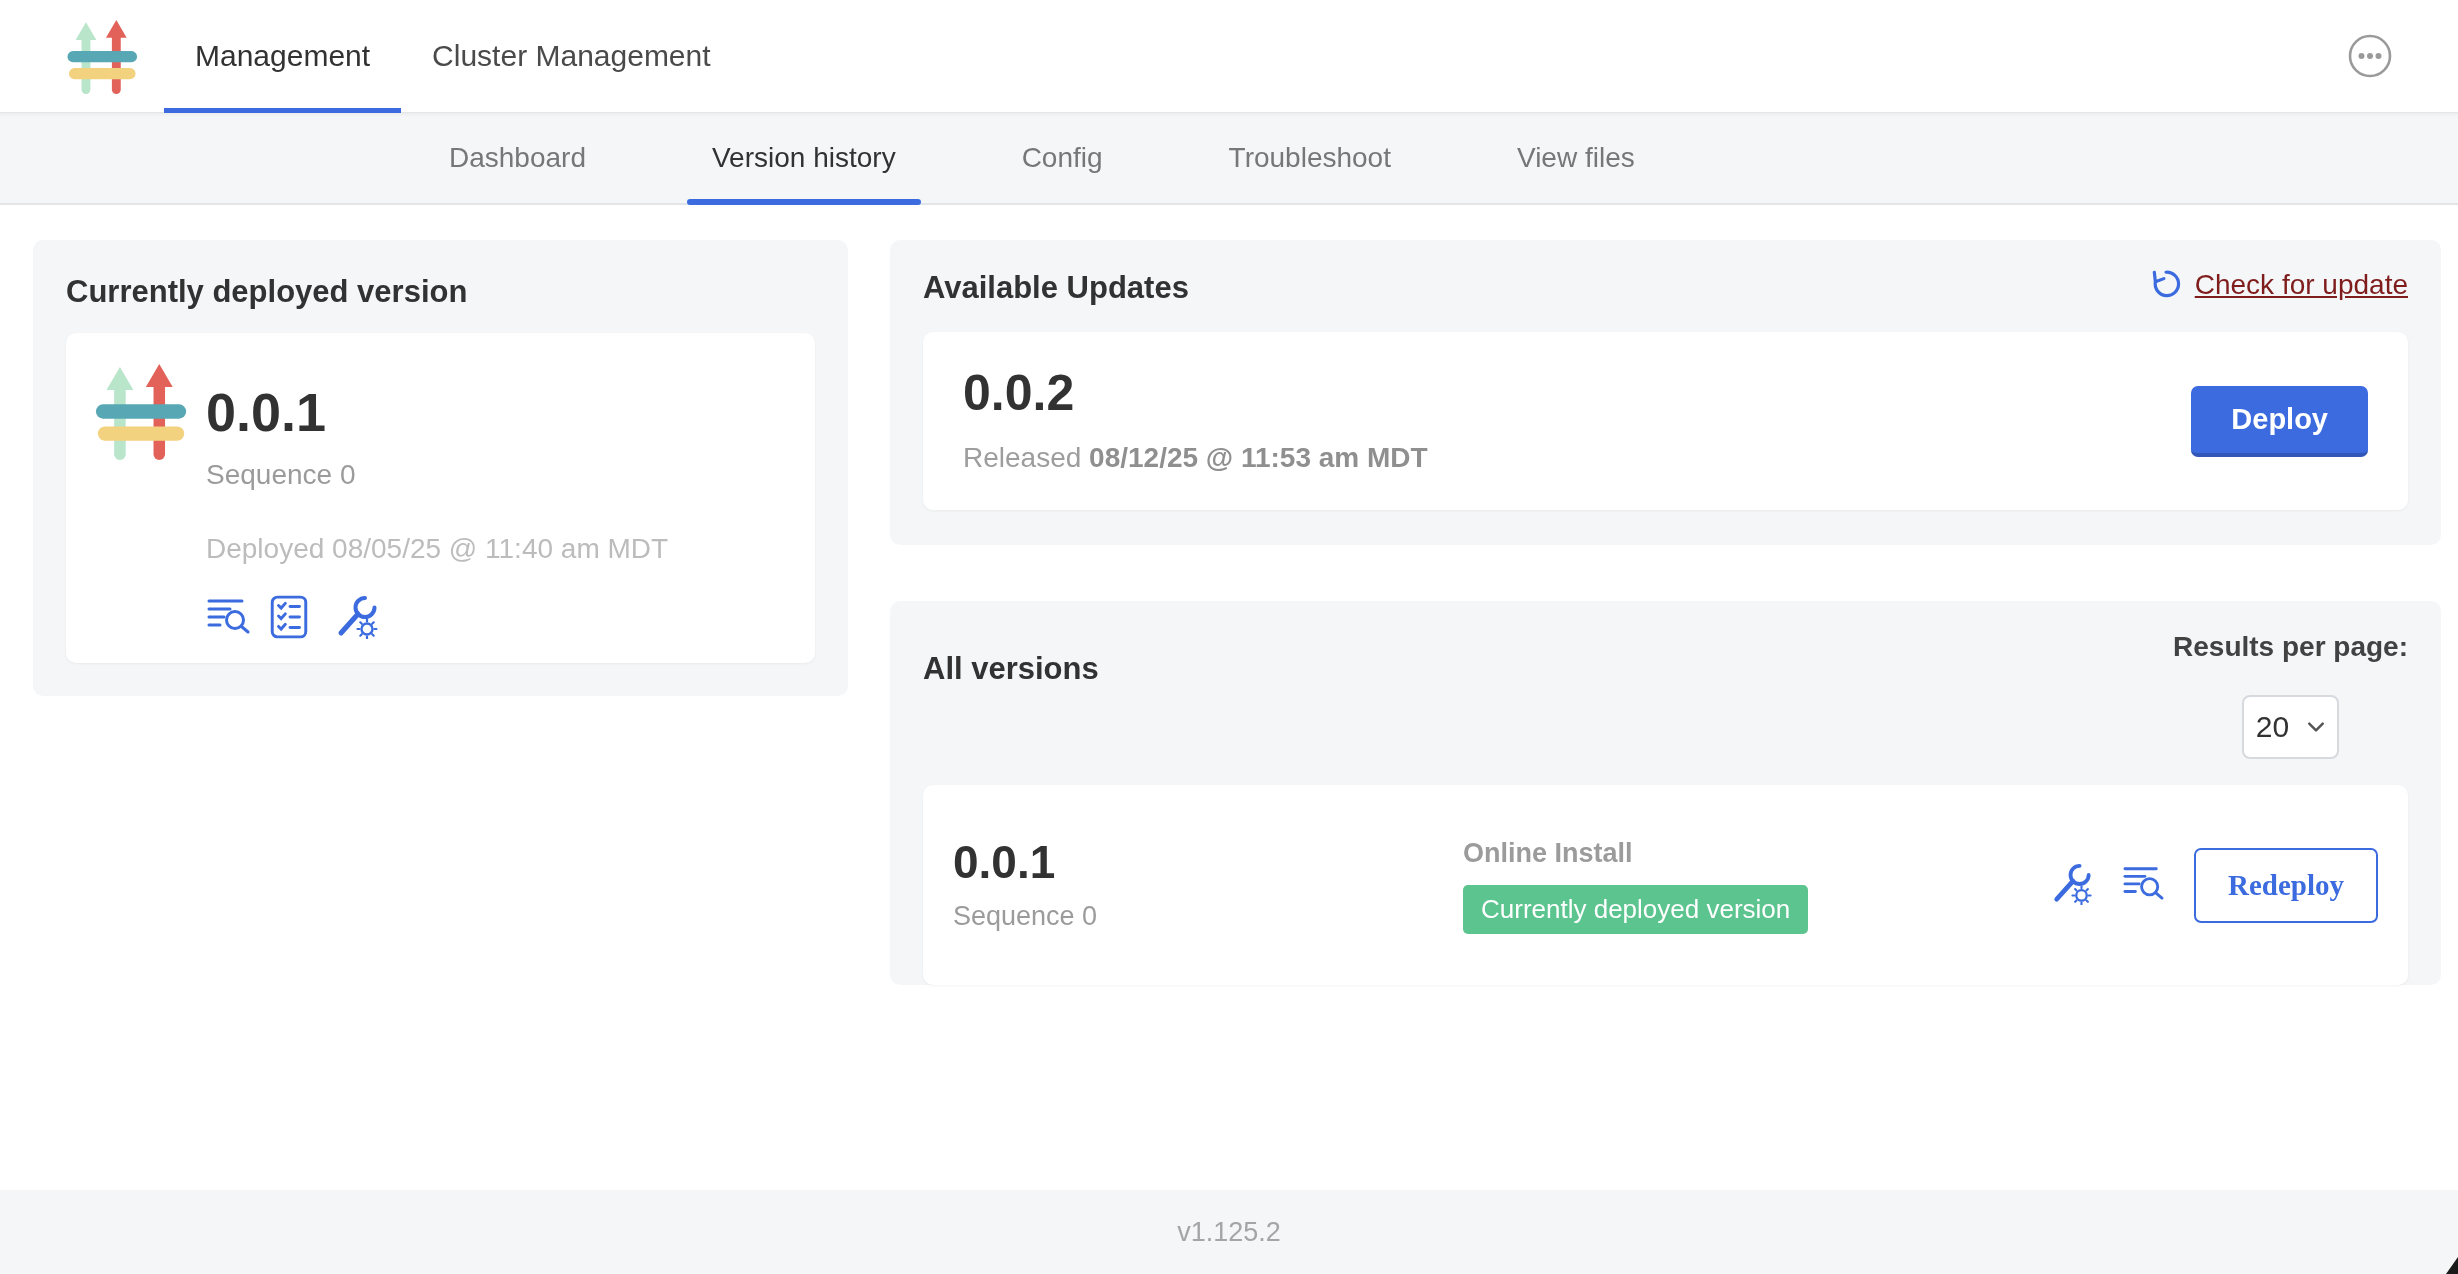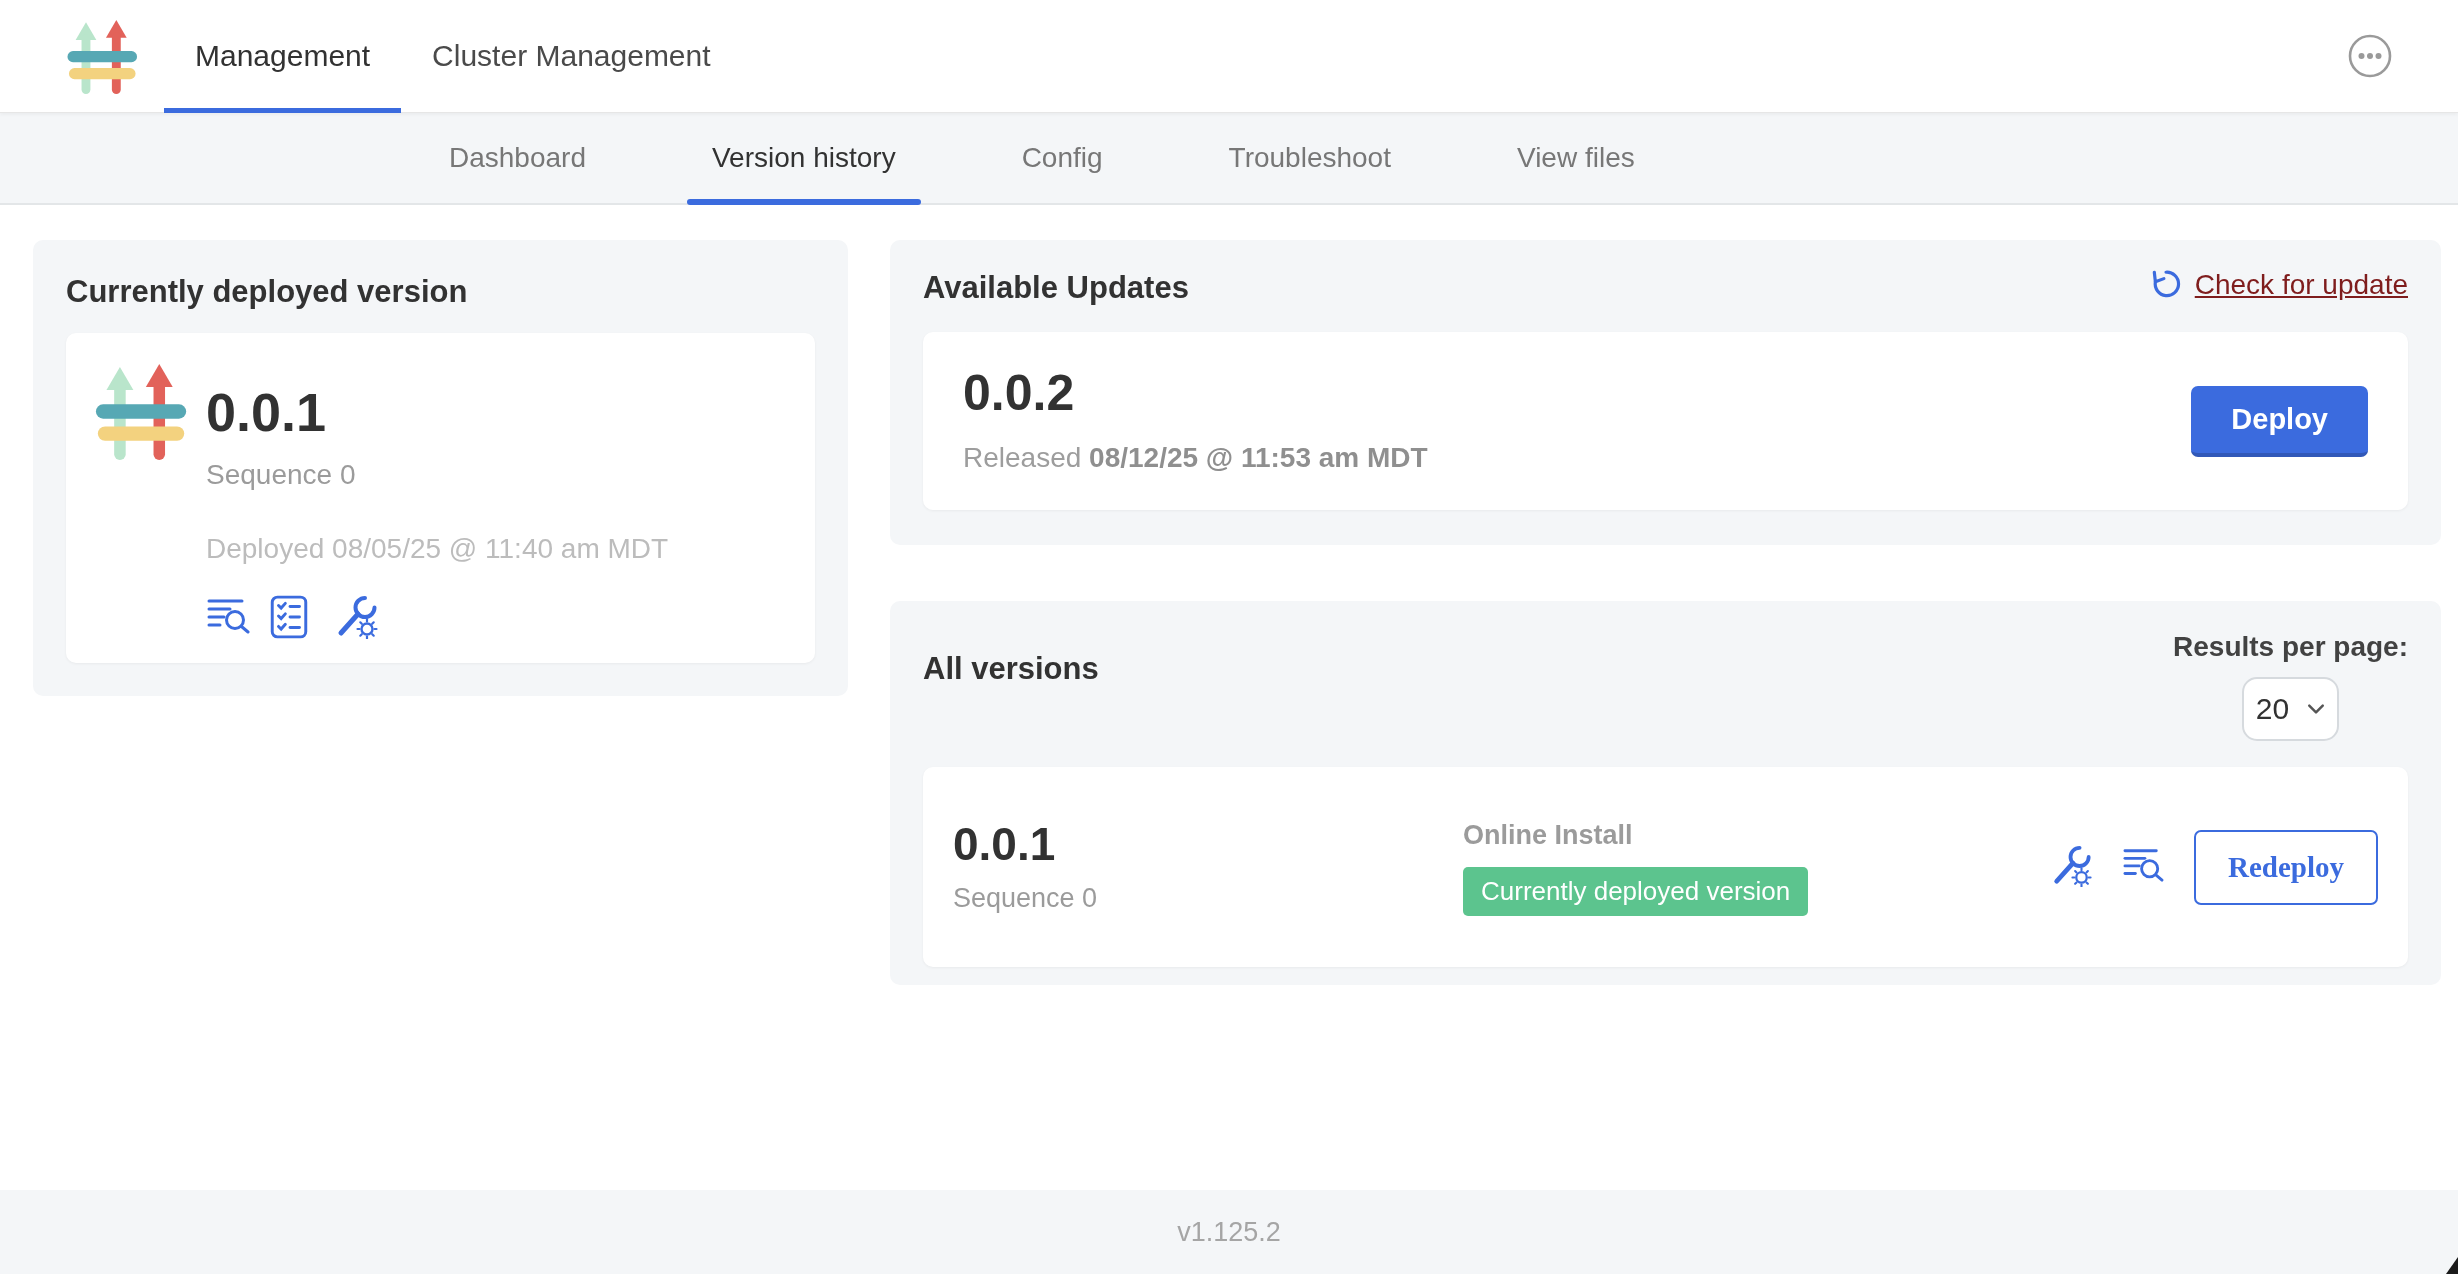--- a/index.html
+++ b/index.html
@@ -187,28 +187,29 @@
     justify-content: space-between;
   }
   .versions-head .panel-title { margin-top: 20px; }
   .results-wrap { display: flex; align-items: center; gap: 14px; flex-direction: column; }
   .results-label { font-size: 28px; font-weight: 600; color: #424242; }
   .results-select {
     width: 97px;
     height: 64px;
     background: #ffffff;
     border: 2px solid #d6dade;
-    border-radius: 15px;
+    border-radius: 8px;
     display: flex;
     align-items: center;
     justify-content: center;
     gap: 18px;
     font-size: 30px;
     color: #323232;
     cursor: pointer;
+    margin-top: 18px;
   }
   .version-row {
     margin-top: 26px;
     height: 200px;
     padding: 0 30px;
     display: flex;
     align-items: center;
   }
   .vr-left { width: 510px; flex: 0 0 auto; }
   .vr-version { font-size: 46px; font-weight: 700; color: #323232; line-height: 1; }

